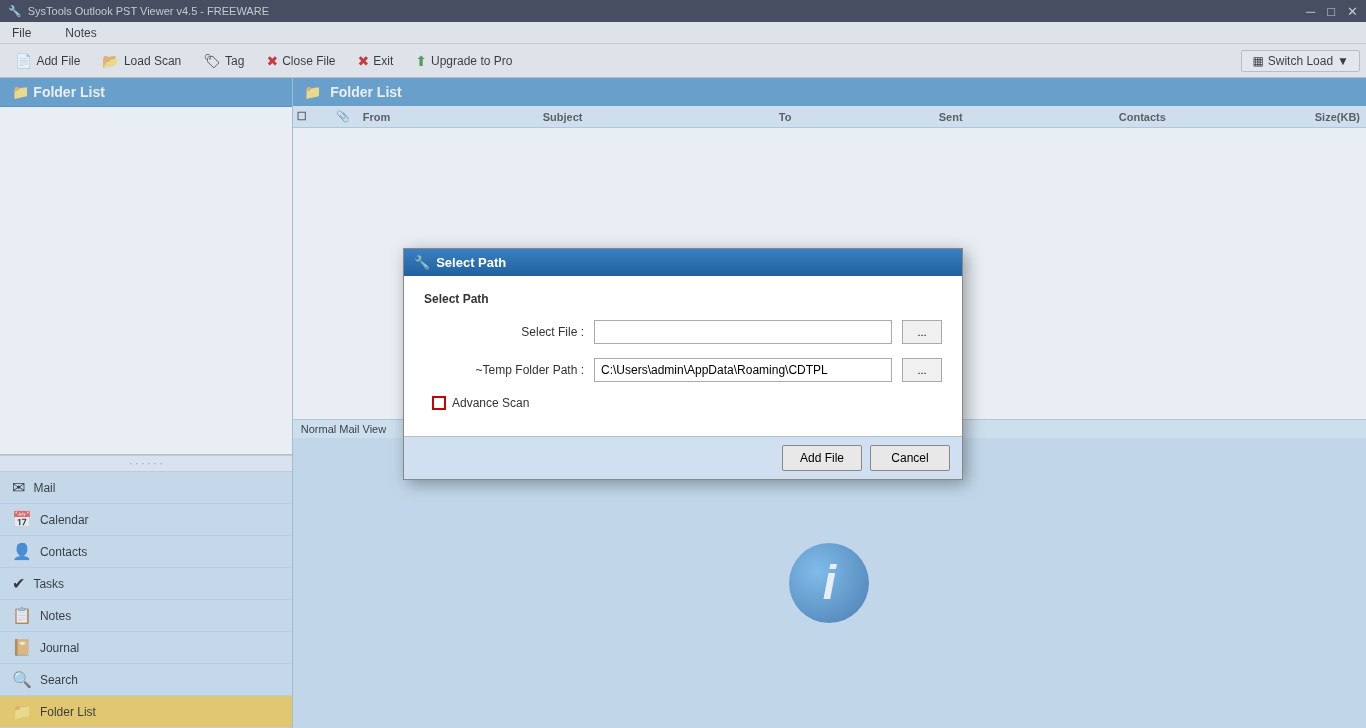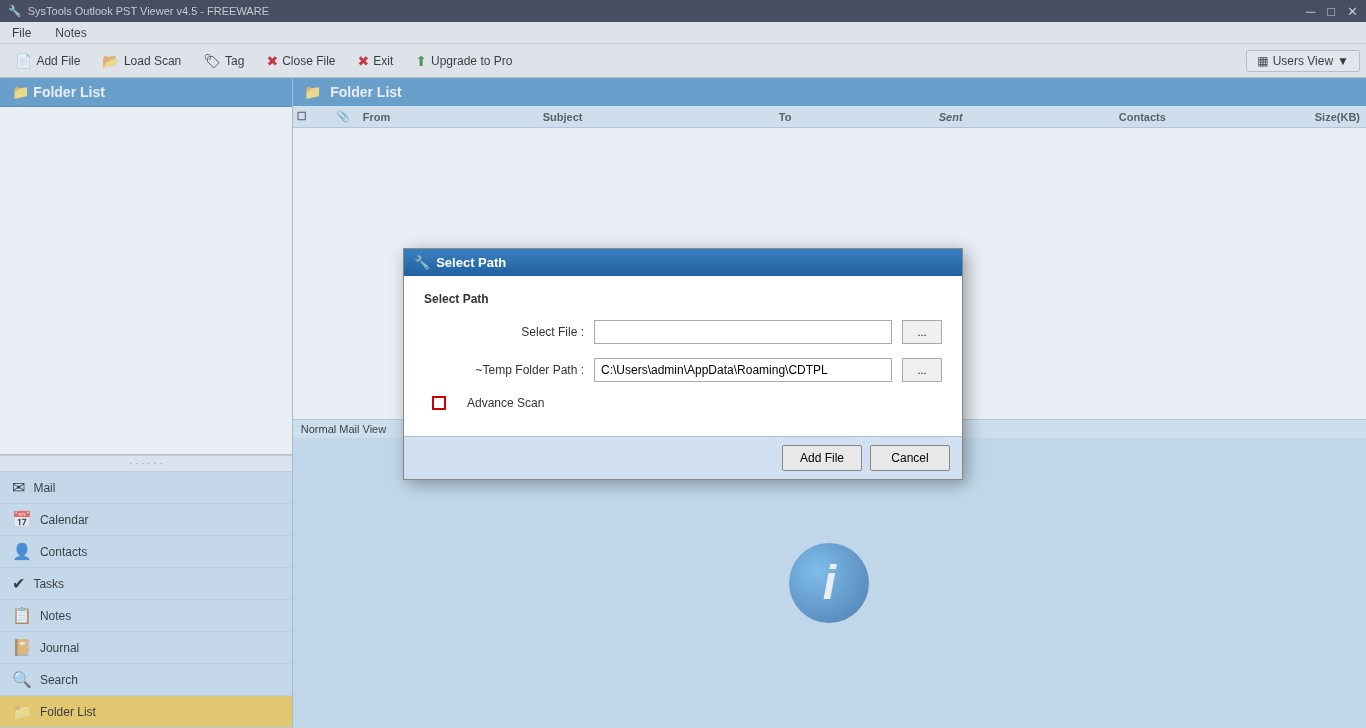--- a/index.html
+++ b/index.html
@@ -21,21 +21,21 @@
     #titlebar-controls span { cursor: pointer; color: #ccc; }
 
     
     #menubar {
       background: #f0f0f0;
       height: 22px;
       display: flex;
       align-items: center;
       padding: 0 6px;
       border-bottom: 1px solid #ccc;
-      gap: 12px;
+      gap: 22px;
     }
     #menubar span { font-size: 12px; cursor: pointer; color: #000; padding: 2px 6px; }
 
     
     #toolbar {
       background: #f0f0f0;
       height: 34px;
       display: flex;
       align-items: center;
       padding: 0 6px;
@@ -135,21 +135,21 @@
       font-weight: bold;
       height: 22px;
       align-items: center;
     }
     .col-check { width: 24px; padding: 0 4px; }
     .col-star { width: 20px; }
     .col-clip { width: 20px; }
     .col-from { width: 180px; padding: 0 6px; }
     .col-subject { width: 200px; padding: 0 6px; }
     .col-to { width: 160px; padding: 0 6px; margin-left: 36px; }
-    .col-sent { width: 180px; padding: 0 6px; font-style: italic; }
+    .col-sent { width: 180px; padding: 0 6px; }
     .col-received { width: 180px; padding: 0 6px; }
     .col-size { padding: 0 6px; margin-left: 16px; }
 
     #email-list { flex: 1; background: white; }
 
     #bottom-view-label {
       background: #d8e8f5;
       padding: 3px 8px;
       font-size: 11px;
       border-top: 1px solid #b0c8d8;
@@ -226,21 +226,21 @@
     .form-browse-btn {
       width: 40px; height: 24px;
       border: 1px solid #aaa;
       background: #f0f0f0;
       cursor: pointer;
       font-size: 11px;
       display: flex; align-items: center; justify-content: center;
     }
 
     #advance-scan-row {
-      display: flex; align-items: center; margin-bottom: 10px; gap: 21px; padding-left: 8px;
+      display: flex; align-items: center; margin-bottom: 10px; gap: 6px; padding-left: 8px;
     }
     #advance-scan-checkbox {
       width: 14px; height: 14px;
       border: 2px solid #cc0000;
       background: white;
       cursor: pointer;
       display: flex; align-items: center; justify-content: center;
       flex-shrink: 0;
     }
     #advance-scan-label { font-size: 12px; color: #333; }
@@ -302,21 +302,21 @@
     <span class="icon" style="color:#cc0000;">✖</span>
     <span>Exit</span>
   </div>
   <div class="toolbar-btn">
     <span class="icon" style="color:#2a8a2a;">⬆</span>
     <span>Upgrade to Pro</span>
   </div>
   <div id="toolbar-right">
     <div class="switch-view-btn">
       <span>▦</span>
-      <span>Users View</span>
+      <span>Switch Load</span>
       <span>▼</span>
     </div>
   </div>
 </div>
 
 <div id="main-layout">
 
   <div id="sidebar">
     <div id="sidebar-header">
       <span>📁</span>

